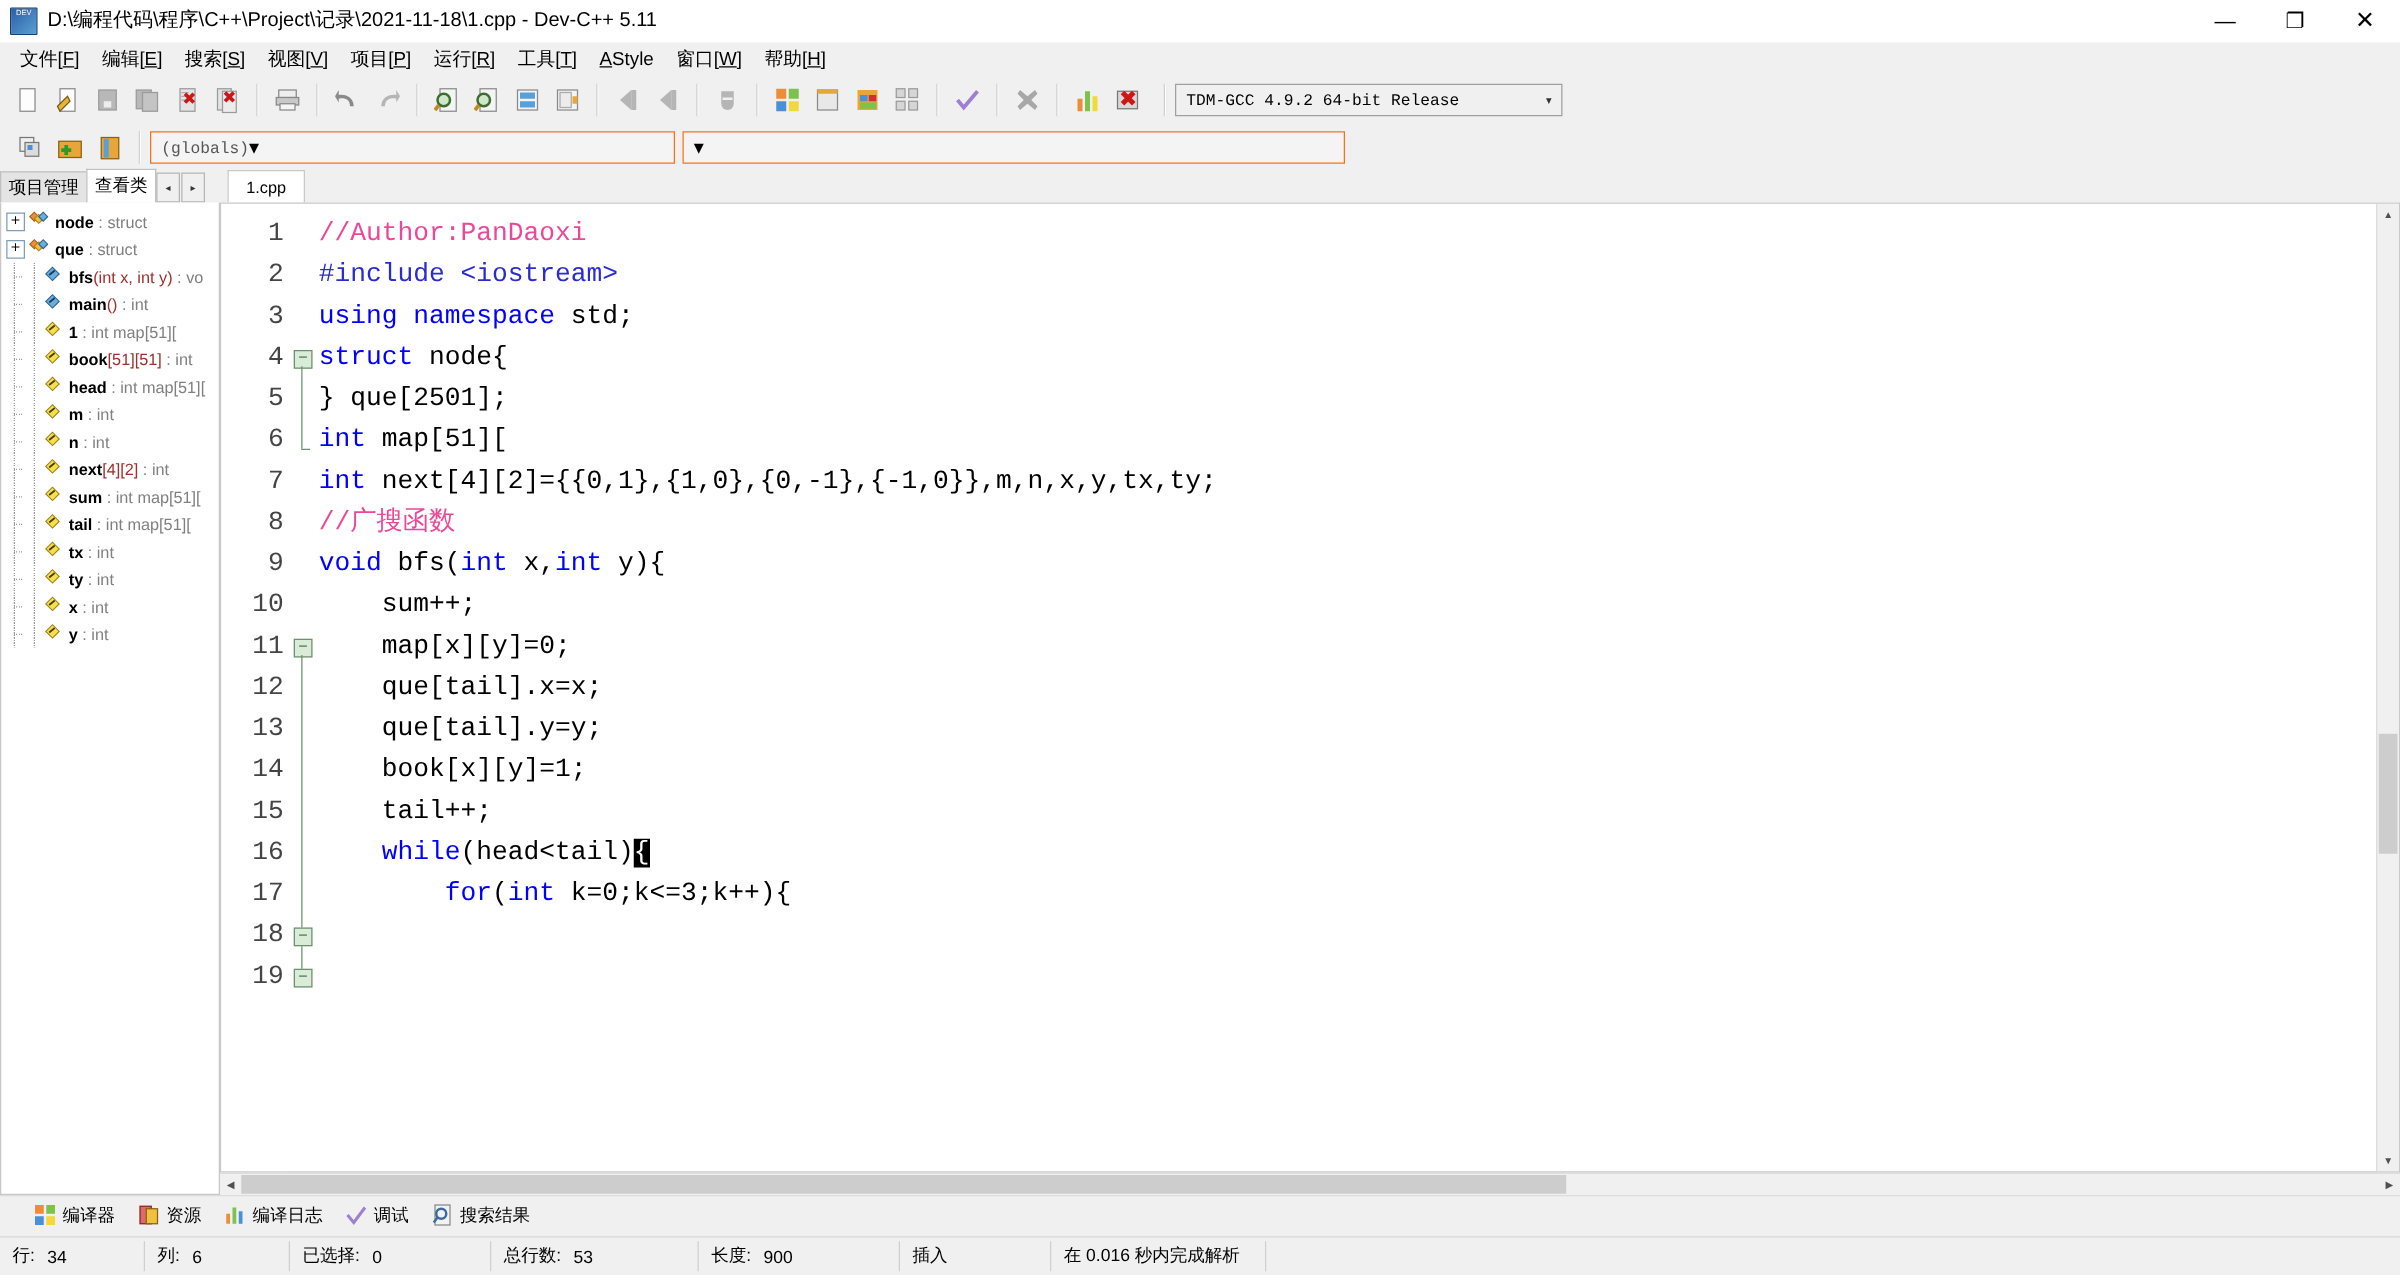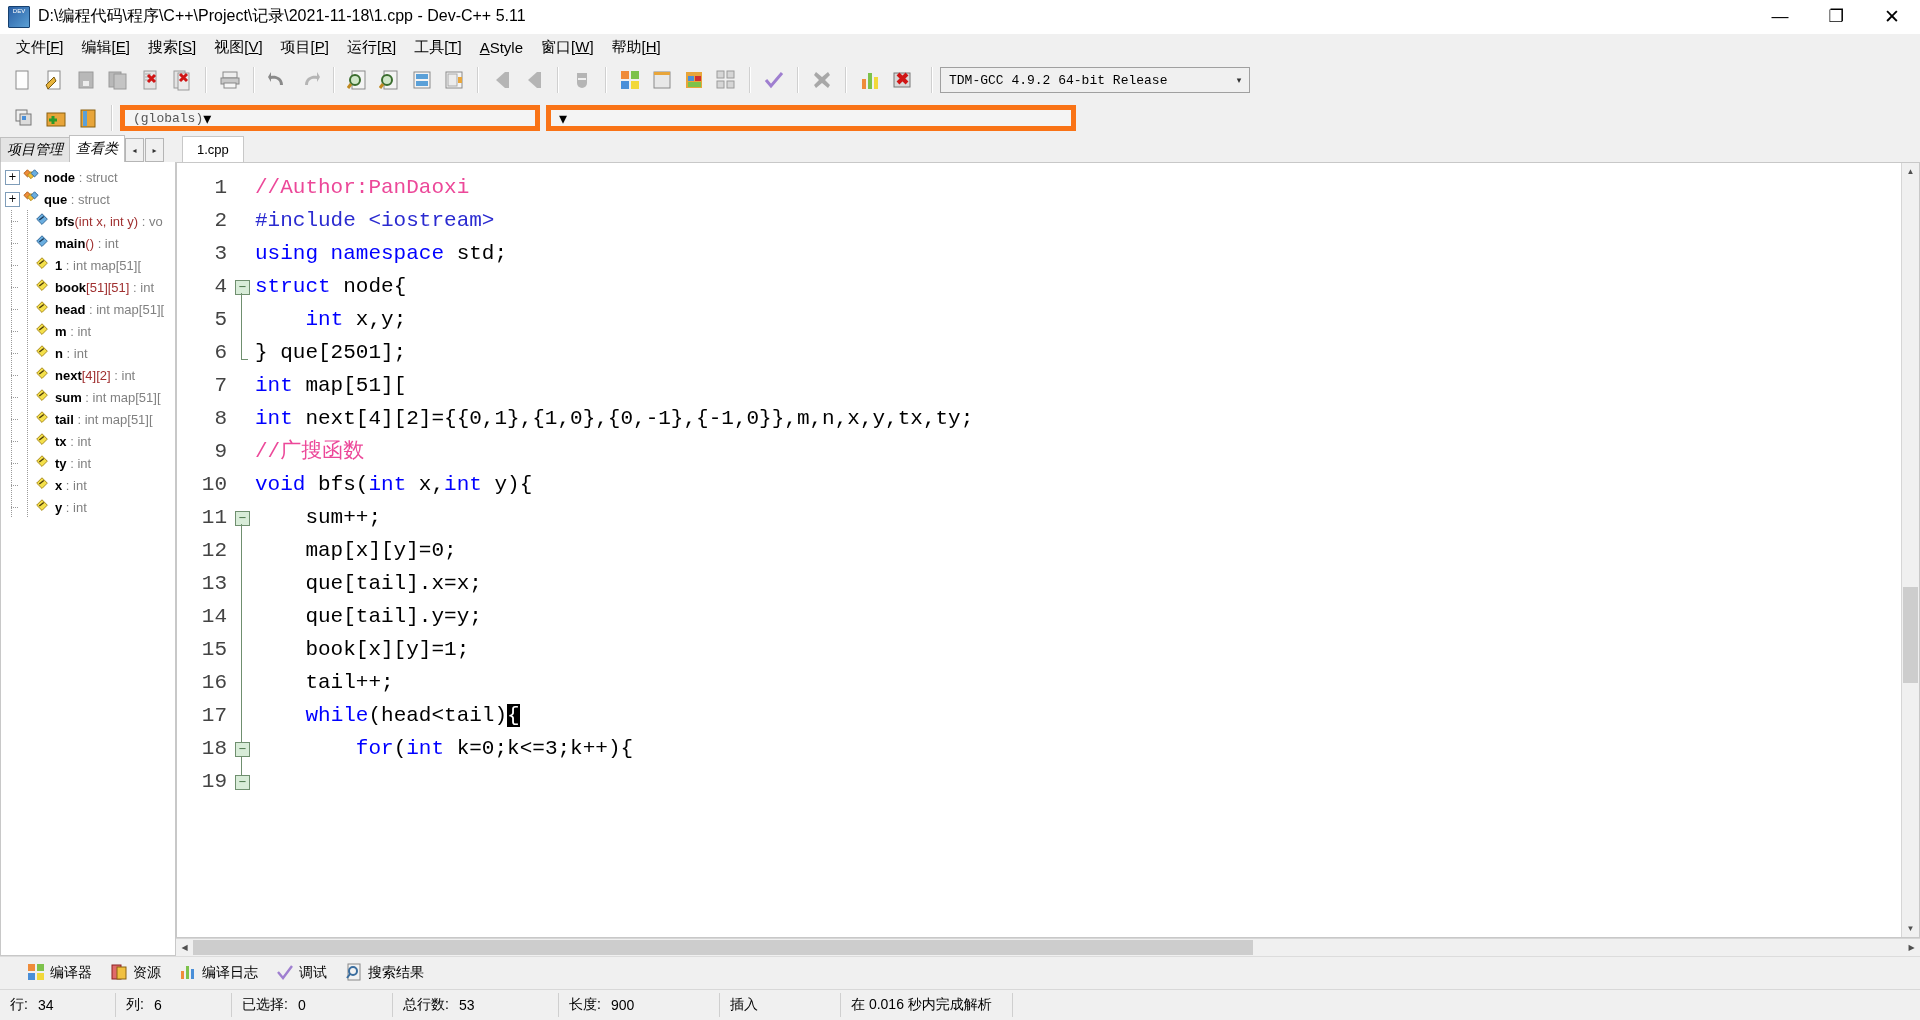--- a/index.html
+++ b/index.html
@@ -34,29 +34,29 @@
   .ic{width:22px;height:22px;display:block;}
 
   .compiler-wrap{display:flex;align-items:center;margin-left:6px;}
   .combo{height:26px;border:1px solid #9a9a9a;background:#fff;display:flex;align-items:center;box-sizing:border-box;gap:32px;}
   .combo .txt{font-family:"Liberation Mono","DejaVu Sans Mono",monospace;font-size:13px;color:#000;padding-left:8px;white-space:nowrap;overflow:hidden;}
   .combo .arrow{margin-left:auto;width:20px;display:flex;align-items:center;justify-content:center;font-size:9px;color:#333;}
   .compiler-combo{width:310px;background:#f0f0f0;border:1px solid #a0a0a0;}
 
   
   .toolbar2{height:36px;background:#f0f0f0;display:flex;align-items:center;padding-left:8px;flex:0 0 auto;}
-  .combo2{height:26px;border:5px solid #f97316;background:#f4f4f4;display:flex;align-items:center;box-sizing:border-box;}
+  .combo2{height:26px;border:1px solid #f97316;background:#f4f4f4;display:flex;align-items:center;box-sizing:border-box;}
   .combo2 .txt{font-family:"Liberation Mono","DejaVu Sans Mono",monospace;font-size:13px;color:#555;padding-left:8px;}
 
   
   .main{flex:1 1 auto;display:flex;min-height:0;background:#f0f0f0;}
 
   
   .sidebar{width:176px;flex:0 0 176px;display:flex;flex-direction:column;background:#f0f0f0;min-height:0;}
-  .side-tabs{height:26px;display:flex;align-items:flex-end;flex:0 0 auto;font-style:italic;}
+  .side-tabs{height:26px;display:flex;align-items:flex-end;flex:0 0 auto;}
   .side-tab{height:24px;display:flex;align-items:center;padding:0 6px;font-size:14px;color:#000;
     border:1px solid #c0c0c0;border-bottom:none;background:#e4e4e4;margin-right:-1px;}
   .side-tab.active{background:#fff;height:26px;}
   .tab-navbtn{width:17px;height:22px;border:1px solid #b5b5b5;background:#f0f0f0;display:flex;align-items:center;justify-content:center;font-size:8px;color:#333;margin-left:1px;}
   .tree{flex:1 1 auto;background:#fff;border:1px solid #c8c8c8;border-top:none;overflow:hidden;padding-top:4px;}
   .tnode{display:flex;align-items:center;height:22px;padding-left:4px;white-space:nowrap;font-size:13px;}
   .expander{width:13px;height:13px;border:1px solid #7f9db9;background:#fff;color:#000;font-size:10px;
     line-height:11px;text-align:center;flex:0 0 auto;margin-right:3px;font-family:"DejaVu Sans",sans-serif;}
   .guide{width:13px;flex:0 0 auto;height:22px;position:relative;margin-right:3px;}
   .guide::before{content:"";position:absolute;left:6px;top:0;bottom:0;width:1px;
@@ -574,21 +574,20 @@
               <div class="foldbox" style="top: 348px;">−</div>
               <div class="foldline" style="top: 361px; height: 264px;"></div>
               <div class="foldbox" style="top: 579px;">−</div>
               <div class="foldbox" style="top: 612px;">−</div>
             </div>
           <div class="codecol" id="codecol">
               <div class="cline"><span class="cm">//Author:PanDaoxi</span></div>
               <div class="cline"><span class="pp">#include &lt;iostream&gt;</span></div>
               <div class="cline"><span class="kw">using namespace</span> std;</div>
               <div class="cline"><span class="kw">struct</span> node{</div>
-              <div class="cline">    <span class="kw">int</span> x,y;</div>
               <div class="cline">} que[2501];</div>
               <div class="cline"><span class="kw">int</span> map[51][</div>
               <div class="cline"><span class="kw">int</span> next[4][2]={{0,1},{1,0},{0,-1},{-1,0}},m,n,x,y,tx,ty;</div>
               <div class="cline"><span class="cm">//广搜函数</span></div>
               <div class="cline"><span class="kw">void</span> bfs(<span class="kw">int</span> x,<span class="kw">int</span> y){</div>
               <div class="cline">    sum++;</div>
               <div class="cline">    map[x][y]=0;</div>
               <div class="cline">    que[tail].x=x;</div>
               <div class="cline">    que[tail].y=y;</div>
               <div class="cline">    book[x][y]=1;</div>

